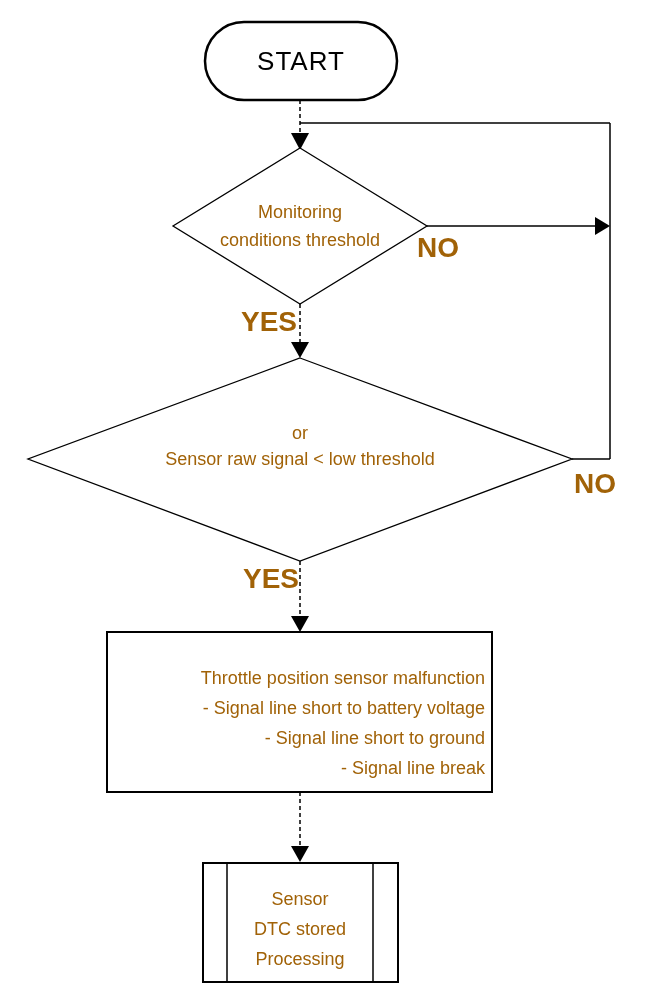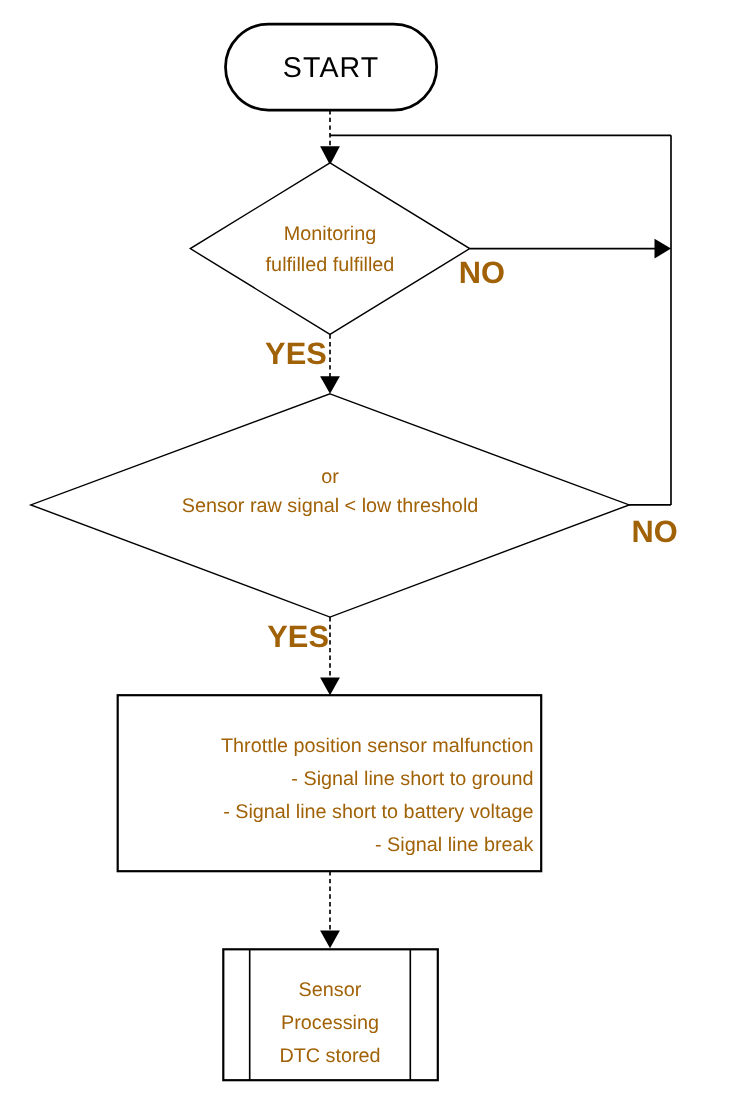--- a/index.html
+++ b/index.html
@@ -117,40 +117,40 @@
     <line x1="227" y1="863" x2="227" y2="982" stroke="#000" stroke-width="1.5"></line>
     <line x1="373" y1="863" x2="373" y2="982" stroke="#000" stroke-width="1.5"></line>
   </svg>
 
   <div class="start-label">
     <span>START</span>
   </div>
 
   <div class="txt node-label center decision1-text">
     <div>Monitoring</div>
-    <div>fulfilled fulfilled</div>
+    <div>conditions threshold</div>
   </div>
 
   <div class="txt branch-label yes1">YES</div>
   <div class="txt branch-label no1">NO</div>
 
   <div class="txt node-label center decision2-text">
     <div>or</div>
     <div>Sensor raw signal &lt; low threshold</div>
   </div>
 
   <div class="txt branch-label yes2">YES</div>
   <div class="txt branch-label no2">NO</div>
 
   <div class="txt node-label process-text">
     <div>Throttle position sensor malfunction</div>
+    <div>- Signal line short to battery voltage</div>
     <div>- Signal line short to ground</div>
-    <div>- Signal line short to battery voltage</div>
     <div>- Signal line break</div>
   </div>
 
   <div class="txt node-label center fault-text">
     <div>Sensor</div>
+    <div>DTC stored</div>
     <div>Processing</div>
-    <div>DTC stored</div>
   </div>
 
 </div>
 
 </body></html>

